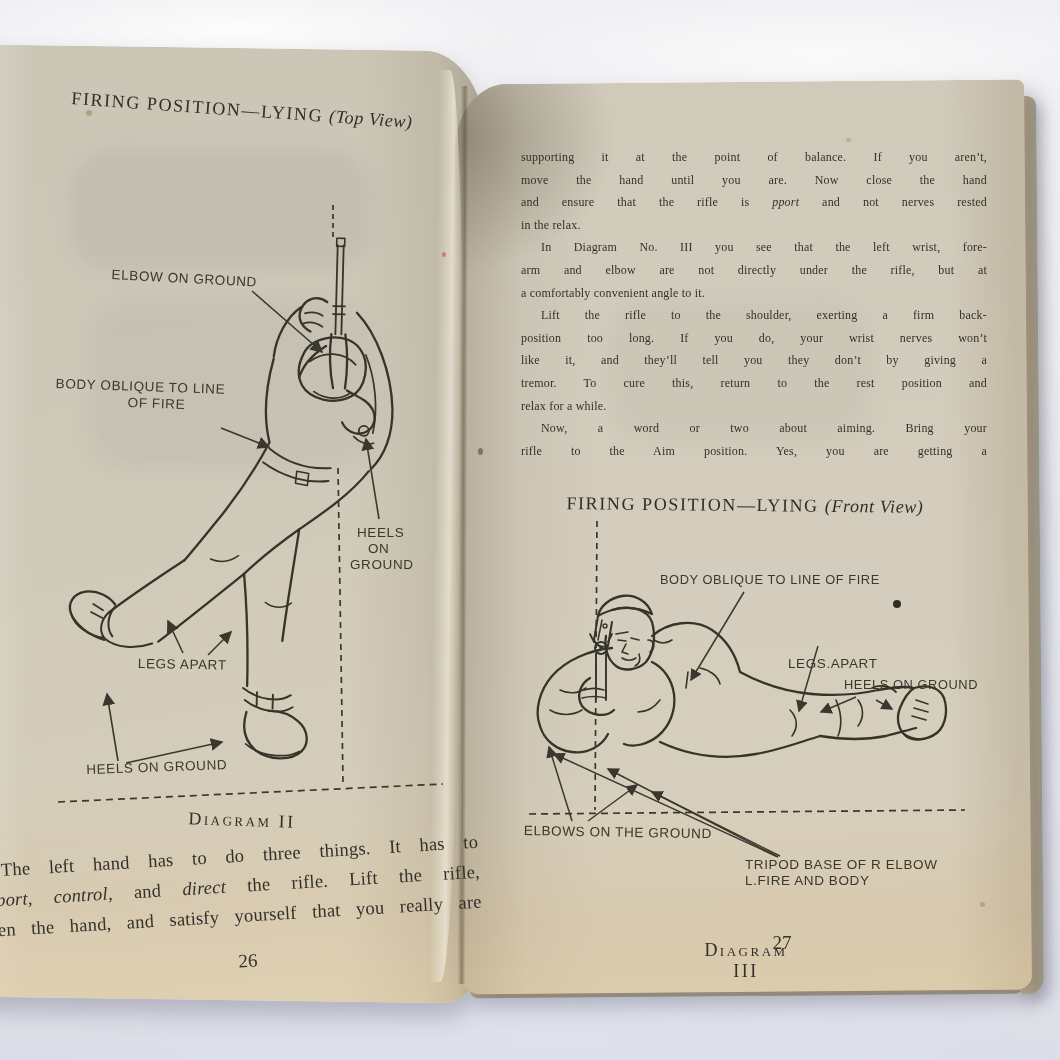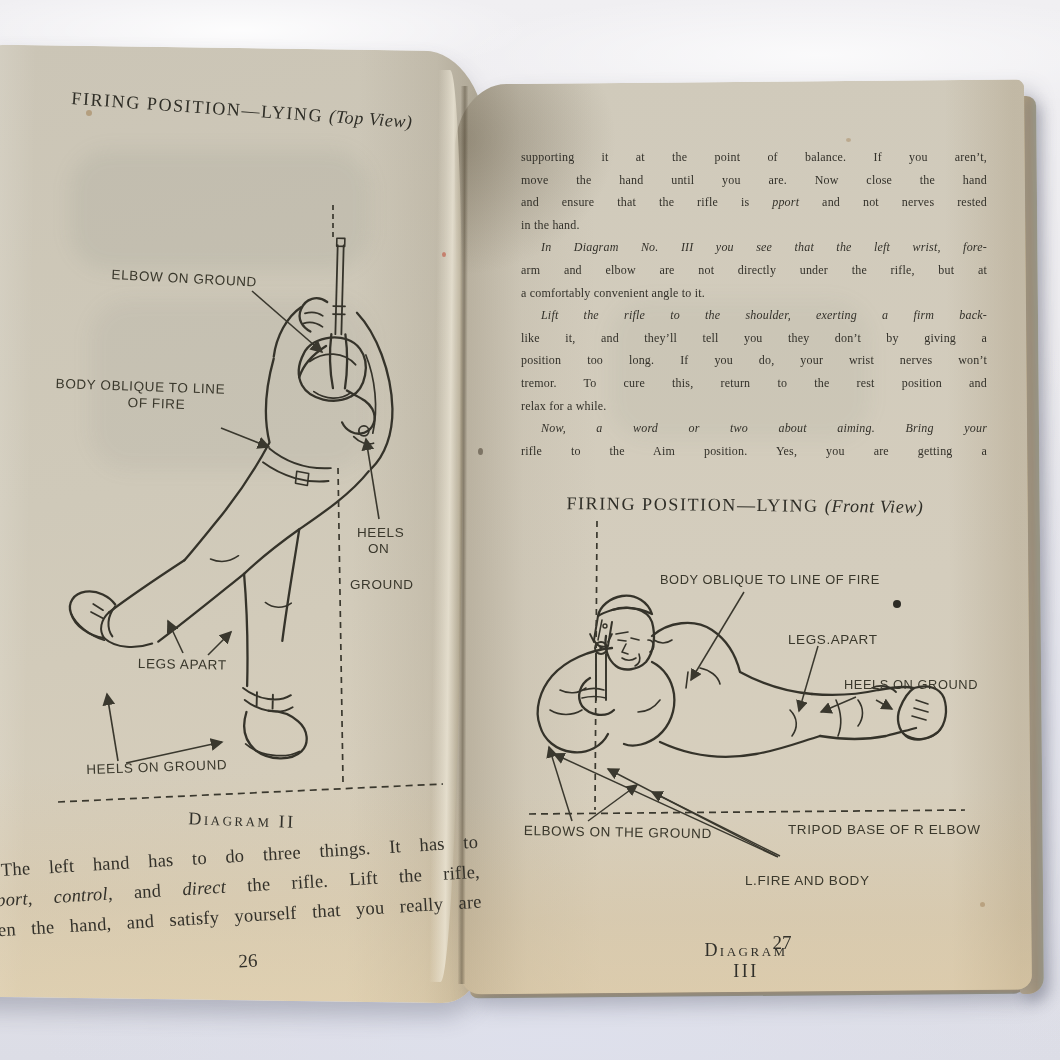--- a/index.html
+++ b/index.html
@@ -43,21 +43,21 @@
     background:linear-gradient(90deg,rgba(0,0,0,0),rgba(66,56,38,.42) 55%,rgba(0,0,0,0));
     transform:rotate(.2deg);}
   .gutter-curl{left:434px;top:70px;width:28px;height:912px;
     background:linear-gradient(90deg, rgba(236,229,212,0) 0%, rgba(240,234,218,.75) 55%, rgba(168,156,128,.55) 100%);
     border-radius:0 60% 60% 0/0 50% 50% 0;transform:rotate(.6deg);}
   .ghost{position:absolute;border-radius:40px;filter:blur(9px);}
   .fox{position:absolute;border-radius:50%;}
   .txt{position:absolute;color:#33312a;}
   .jl{text-align:justify;text-align-last:justify;}
   .serifbody{font-size:12px;line-height:22.6px;letter-spacing:.2px;}
-  .ind{text-indent:20px;font-style:italic;}
+  .ind{text-indent:20px;}
   .lastl{text-align-last:left;}
   .heading{font-size:18px;letter-spacing:1.6px;white-space:nowrap;text-align:center;color:#2f2e27;}
   .heading i{letter-spacing:.6px;}
   .hlabel{position:absolute;font-family:"Liberation Sans",sans-serif;font-size:13.5px;
     letter-spacing:.6px;color:#3a382c;white-space:nowrap;transform-origin:left top;}
   .cap{position:absolute;font-variant:small-caps;font-size:18px;letter-spacing:2.5px;
     color:#31302a;text-align:center;}
   .pgnum{position:absolute;font-size:19px;color:#33312a;text-align:center;}
   svg.overlay{position:absolute;left:0;top:0;pointer-events:none;}
 </style>
@@ -86,61 +86,61 @@
     <span>FIRING POSITION—LYING</span>
     <span> </span>
     <i>(Top View)</i>
   </div>
 
   <div class="hlabel" style="left:112px;top:267px;transform:rotate(3deg);">ELBOW ON GROUND</div>
   <div class="hlabel" style="left:56px;top:376px;transform:rotate(2deg);">BODY OBLIQUE TO LINE</div>
   <div class="hlabel" style="left:128px;top:395px;transform:rotate(2deg);">OF FIRE</div>
   <div class="hlabel" style="left:357px;top:525px;">HEELS</div>
   <div class="hlabel" style="left:368px;top:541px;">ON</div>
-  <div class="hlabel" style="left:350px;top:577px;">GROUND</div>
+  <div class="hlabel" style="left:350px;top:557px;">GROUND</div>
   <div class="hlabel" style="left:138px;top:656px;transform:rotate(1deg);">LEGS APART</div>
   <div class="hlabel" style="left:86px;top:762px;transform:rotate(-2deg);">HEELS ON GROUND</div>
 
   <div class="cap" style="left:186px;top:810px;width:112px;transform:rotate(2deg);">Diagram II</div>
 
   <div class="txt serifbody" style="left:-16px;top:856px;width:494px;transform:rotate(-3.4deg);transform-origin:left top;font-size:18.5px;line-height:30px;">
     <div class="jl" style="text-indent:16px;">The left hand has to do three things.  It has to</div>
     <div class="jl"><i>pport,</i><span> </span><i>control,</i><span> and </span><i>direct</i><span> the rifle.  Lift the rifle,</span></div>
     <div class="jl">pen the hand, and satisfy yourself that you really are</div>
   </div>
   <div class="pgnum" style="left:226px;top:950px;width:44px;transform:rotate(-3deg);">26</div>
 
   <div class="txt serifbody" style="left:521px;top:146px;width:466px;">
     <div class="jl">supporting it at the point of balance.  If you aren’t,</div>
     <div class="jl">move the hand until you are.  Now close the hand</div>
     <div class="jl"><span>and ensure that the rifle is </span><i>pport</i><span> and not nerves rested</span></div>
-    <div class="jl lastl">in the hand.</div>
+    <div class="jl lastl">in the relax.</div>
     <div class="jl ind">In Diagram No. III you see that the left wrist, fore-</div>
     <div class="jl">arm and elbow are not directly under the rifle, but at</div>
     <div class="jl lastl">a comfortably convenient angle to it.</div>
     <div class="jl ind">Lift the rifle to the shoulder, exerting a firm back-</div>
+    <div class="jl">position too long.  If you do, your wrist nerves won’t</div>
     <div class="jl">like it, and they’ll tell you they don’t by giving a</div>
-    <div class="jl">position too long.  If you do, your wrist nerves won’t</div>
     <div class="jl">tremor.  To cure this, return to the rest position and</div>
     <div class="jl lastl">relax for a while.</div>
     <div class="jl ind">Now, a word or two about aiming.  Bring your</div>
     <div class="jl">rifle to the Aim position.    Yes, you are getting a</div>
   </div>
 
   <div class="txt heading" style="left:560px;top:495px;width:370px;transform:rotate(.6deg);">
     <span>FIRING POSITION—LYING</span>
     <span> </span>
     <i>(Front View)</i>
   </div>
 
   <div class="hlabel" style="left:660px;top:572px;transform:scaleX(.95);">BODY OBLIQUE TO LINE OF FIRE</div>
-  <div class="hlabel" style="left:788px;top:632px;">LEGS.APART</div>
+  <div class="hlabel" style="left:788px;top:656px;">LEGS.APART</div>
   <div class="hlabel" style="left:844px;top:677px;transform:scaleX(.95);">HEELS ON GROUND</div>
   <div class="hlabel" style="left:524px;top:823px;transform:rotate(1deg);">ELBOWS ON THE GROUND</div>
-  <div class="hlabel" style="left:745px;top:822px;margin-left:43px;">TRIPOD BASE OF R ELBOW</div>
+  <div class="hlabel" style="left:745px;top:857px;">TRIPOD BASE OF R ELBOW</div>
   <div class="hlabel" style="left:745px;top:873px;">L.FIRE AND BODY</div>
 
   <div class="cap" style="left:690px;top:940px;width:112px;">Diagram III</div>
   <div class="pgnum" style="left:760px;top:932px;width:44px;">27</div>
 
   <svg class="overlay" width="1060" height="1060" viewBox="0 0 1060 1060">
     <defs>
       <marker id="ah" markerWidth="9" markerHeight="8" refX="7" refY="4" orient="auto">
         <path d="M0,0 L8,4 L0,8 z" fill="#3a382e"></path>
       </marker>

